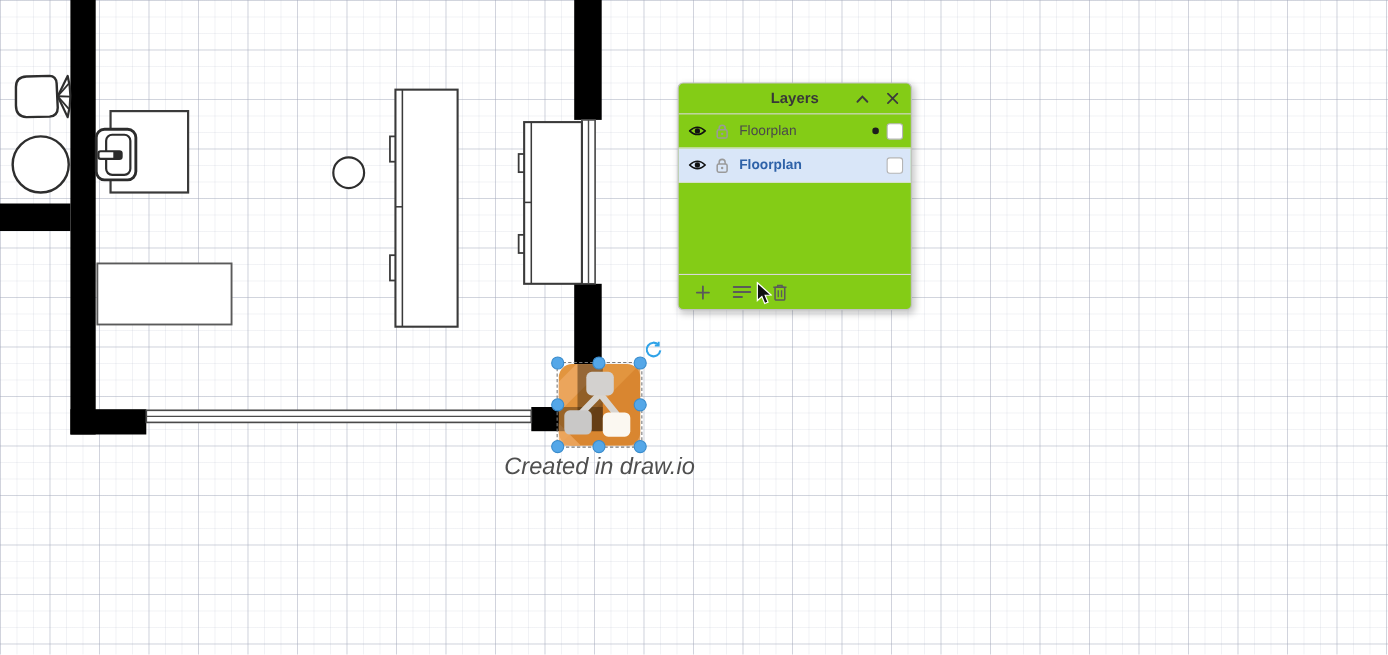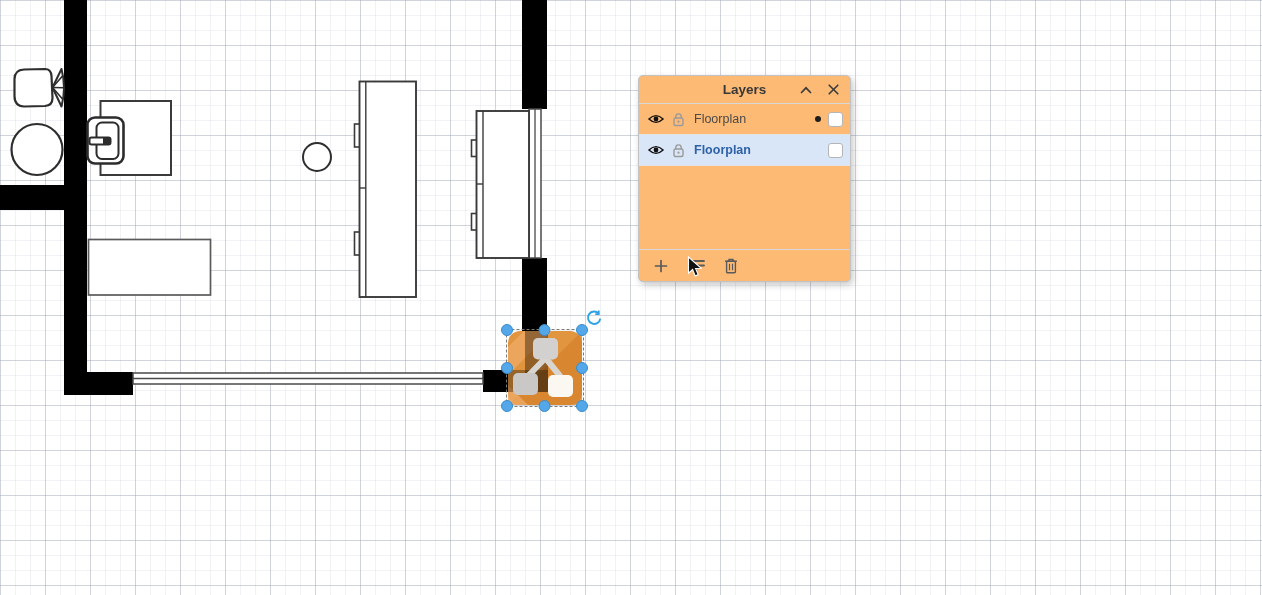--- a/index.html
+++ b/index.html
@@ -21,22 +21,22 @@
   }
   .floorplan-svg{position:absolute;left:0;top:0;}
   
   .watermark{
     position:absolute;left:438px;top:412px;width:214px;
     text-align:center;font-style:italic;font-size:21.5px;color:#4f4f4f;
     font-family:"Liberation Sans",sans-serif;white-space:nowrap;
   }
   
   .layers-panel{
-    position:absolute;left:638px;top:75px;width:211px;
-    background:#fdba74;border:1px solid #c2c2c2;border-radius:5px;
+    position:absolute;left:616px;top:75px;width:211px;
+    background:#84cc16;border:1px solid #c2c2c2;border-radius:5px;
     box-shadow:2px 3px 7px rgba(0,0,0,.22);
     font-size:12.5px;color:#4a4a4a;user-select:none;
   }
   .lp-header{position:relative;height:27px;border-bottom:1px solid #d8d8d8;display:flex;align-items:center;}
   .lp-title{position:absolute;left:0;right:0;text-align:center;font-weight:bold;font-size:13.5px;color:#383838;}
   .lp-header-btns{position:absolute;right:9px;display:flex;gap:11px;align-items:center;}
   .lp-iconbtn{width:16px;height:16px;display:flex;align-items:center;justify-content:center;cursor:pointer;}
   .lp-row{height:30px;display:flex;align-items:center;padding:0 7px 0 9px;border-bottom:1px solid #e4e4e4;}
   .lp-row.selected{background:#d9e6f8;}
   .lp-row .label{flex:1;margin-left:8px;color:#4a4a4a;}
@@ -142,20 +142,21 @@
           <circle cx="582" cy="406" r="5.5"></circle>
       </g>
 
       <g stroke="#2fa3e8" fill="none" stroke-width="1.9">
         <path d="M 598.8,313.6 A 6.2,6.2 0 1 0 600.3,318.6"></path>
         <path d="M 598.8,310.6 L 598.8,314.1 L 595.3,314.1" stroke-width="1.7"></path>
       </g>
     </g>
   </svg>
 
+  <div class="watermark">Created in draw.io</div>
 </div>
 
 <div class="layers-panel">
   <div class="lp-header">
     <div class="lp-title">Layers</div>
     <div class="lp-header-btns">
       <div class="lp-iconbtn">
         <svg class="icon-svg" width="12" height="8" viewBox="0 0 12 8">
           <path d="M1.5 6.5 L6 1.8 L10.5 6.5" fill="none" stroke="#3c3c3c" stroke-width="1.7" stroke-linecap="round"></path>
         </svg>

